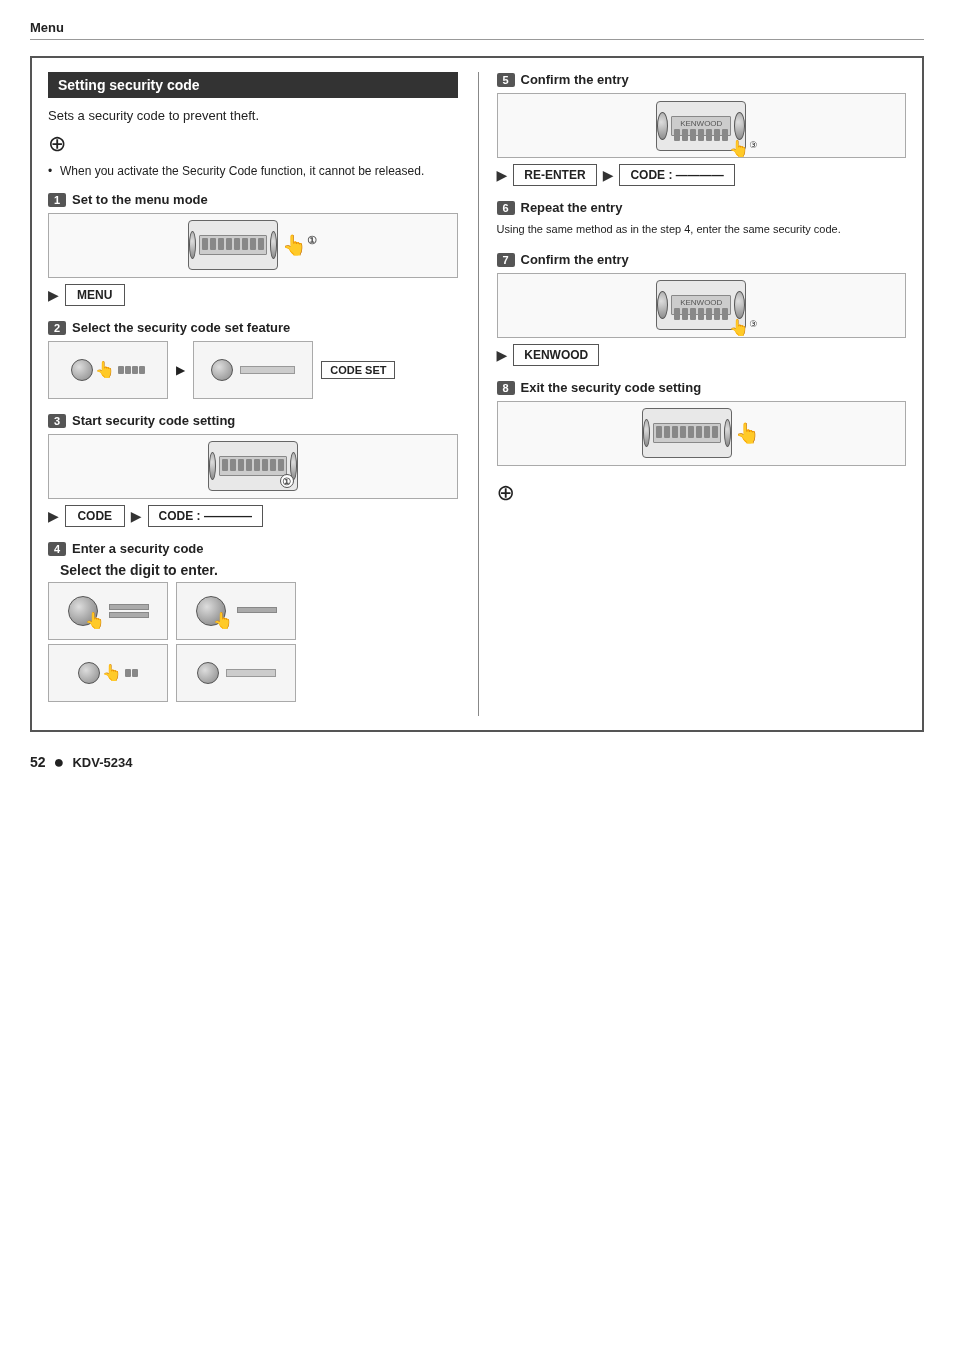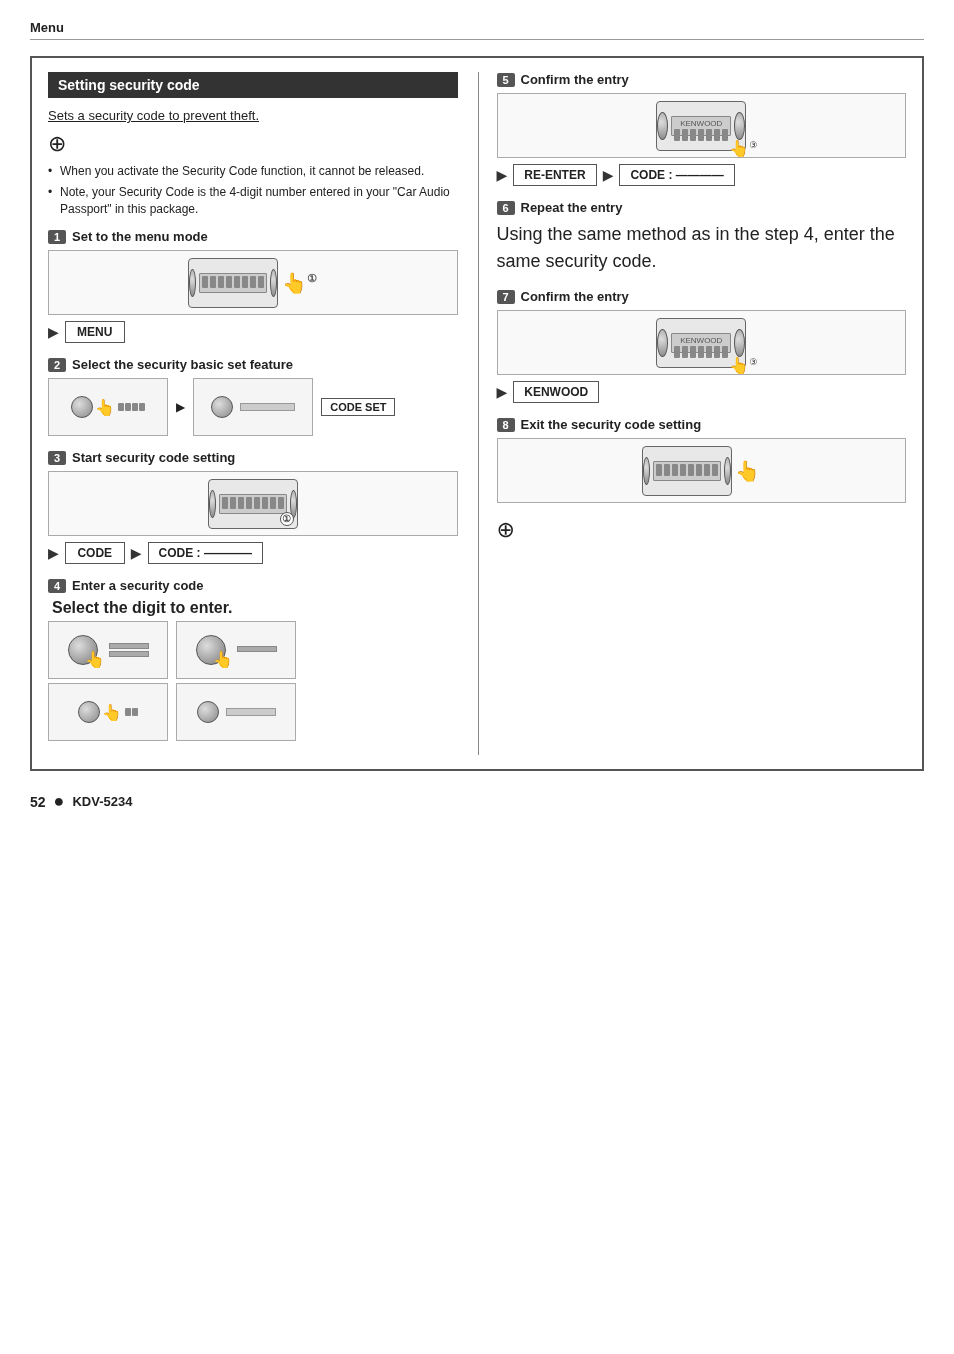--- a/index.html
+++ b/index.html
@@ -39,21 +39,20 @@
       background: #333;
       color: #fff;
       font-weight: bold;
       font-size: 14px;
       padding: 5px 10px;
       margin-bottom: 10px;
     }
     .intro-text {
       font-size: 13px;
       margin-bottom: 8px;
-      text-decoration: underline;
     }
     .note-icon {
       font-size: 22px;
       margin: 6px 0;
     }
     .bullet-list {
       list-style: none;
       margin: 6px 0 12px 0;
       padding: 0;
     }
@@ -151,22 +150,22 @@
       border: 1px solid #555;
       padding: 3px 10px;
       font-size: 12px;
       font-weight: bold;
       background: #fff;
       min-width: 60px;
       text-align: center;
     }
     .sub-step-title {
       font-weight: bold;
-      font-size: 16px;
-      margin: 6px 0 4px 4px;
+      font-size: 14px;
+      margin: 6px 0 4px 12px;
     }
     .two-devices {
       display: flex;
       gap: 8px;
       align-items: center;
       margin: 4px 0;
     }
     .small-device {
       border: 1px solid #aaa;
       background: #f5f5f5;
@@ -235,21 +234,20 @@
     </div>
 
     <p class="intro-text">
       <span>Sets a security code to prevent theft.</span>
     </p>
 
     <div class="note-icon">⊕</div>
 
     <ul class="bullet-list">
       <li><span>When you activate the Security Code function, it cannot be released.</span></li>
-      <li><span>Note, your Security Code is the 4-digit number entered in your "Car Audio Passport" in this package.</span></li>
     </ul>
 
     <div class="step-block">
       <div class="step-header">
         <span class="step-num">1</span>
         <span class="step-title">Set to the menu mode</span>
       </div>
 
       <div class="device-diagram">
         <div class="device-unit">
@@ -272,21 +270,21 @@
       </div>
       <div class="command-row">
         <span class="arrow-right">▶</span>
         <span class="cmd-box">MENU</span>
       </div>
     </div>
 
     <div class="step-block">
       <div class="step-header">
         <span class="step-num">2</span>
-        <span class="step-title">Select the security basic set feature</span>
+        <span class="step-title">Select the security code set feature</span>
       </div>
       <div class="two-devices">
         <div class="small-device">
           <div class="knob" style="width:22px;height:22px;"></div>
           <div style="font-size:16px;">👆</div>
           <div style="font-size:9px;color:#555;">
             <div style="display:flex;gap:1px;">
               <div class="seg" style="height:8px;"></div>
                 <div class="seg" style="height:8px;"></div>
               <div class="seg" style="height:8px;"></div>
@@ -421,21 +419,21 @@
         <span class="arrow-right">▶</span>
         <span class="cmd-box">CODE : ————</span>
       </div>
     </div>
 
     <div class="step-block">
       <div class="step-header">
         <span class="step-num">6</span>
         <span class="step-title">Repeat the entry</span>
       </div>
-      <p style="font-size:18px;line-height:1.5;">Using the same method as in the step 4, enter the same security code.</p>
+      <p style="font-size:11px;line-height:1.5;">Using the same method as in the step 4, enter the same security code.</p>
     </div>
 
     <div class="step-block">
       <div class="step-header">
         <span class="step-num">7</span>
         <span class="step-title">Confirm the entry</span>
       </div>
       <div class="device-diagram">
         <div class="device-unit">
           <div class="knob"></div>

